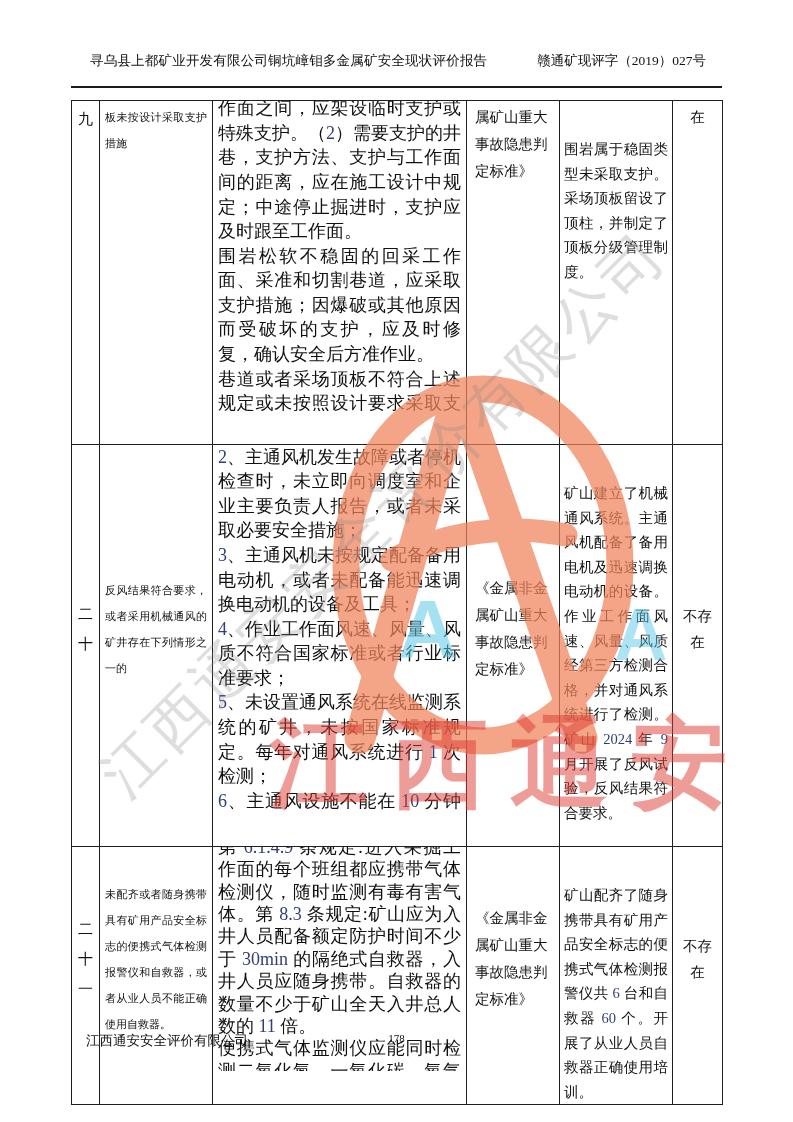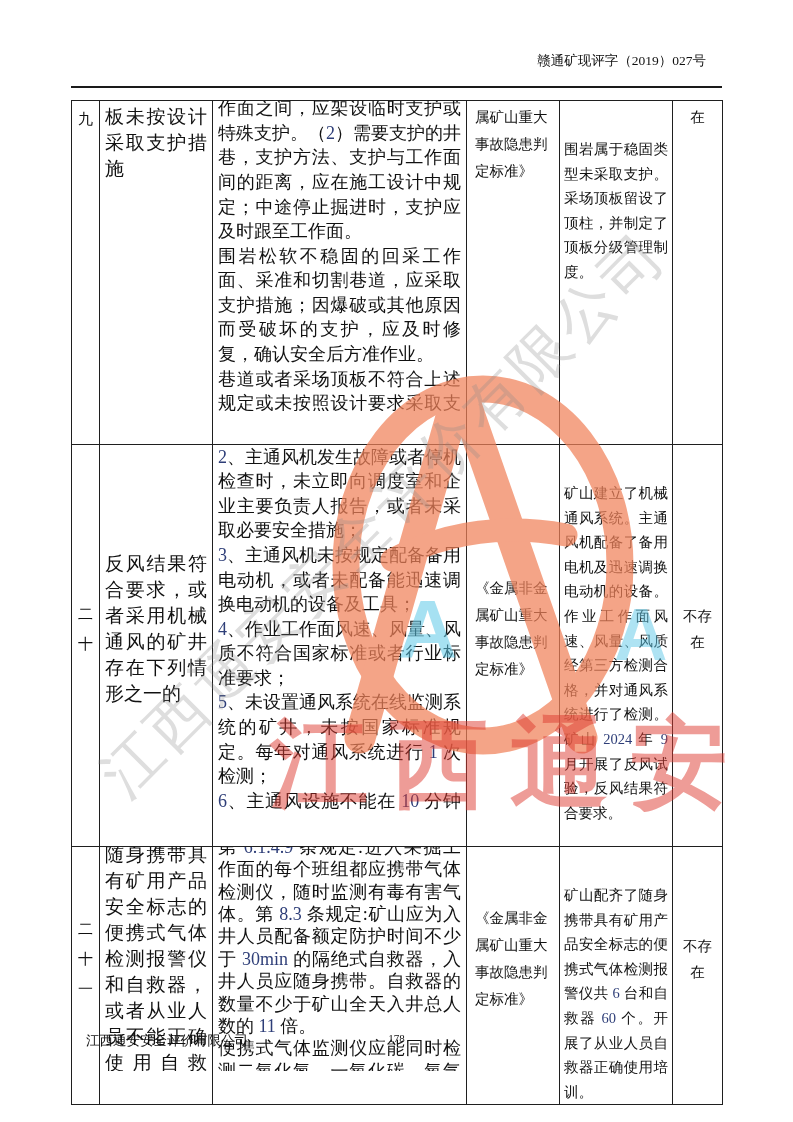--- a/index.html
+++ b/index.html
@@ -21,21 +21,21 @@
     border-collapse:collapse;table-layout:fixed;
   }
   table.doc td{border:1.6px solid #1f1f1f;padding:0;vertical-align:top;overflow:hidden;}
   .cb{display:flex;flex-direction:column;overflow:hidden;box-sizing:border-box;}
   .h1{height:310px;} .h2{height:368px;} .h3{height:224px;}
   .jt{justify-content:flex-start;} .jc{justify-content:center;}
 
   .c1 .cb{align-items:center;padding:3px 0;}
   .vnum{width:1.15em;word-break:break-all;line-height:30px;font-size:15px;text-align:center;}
 
-  .c2 .cb{padding:3px 5px;font-size:19px;line-height:26px;text-align:justify;text-justify:inter-ideograph;word-break:break-all;}
+  .c2 .cb{padding:3px 5px;font-size:11px;line-height:26px;text-align:justify;text-justify:inter-ideograph;word-break:break-all;}
   .c3 .cb{padding:2px 5px;font-size:18px;line-height:24.6px;text-align:justify;text-justify:inter-ideograph;word-break:break-all;justify-content:center;}
   .c3 .cb.tight{line-height:22.4px;}
   .c4 .cb{padding:3px 8px;font-size:14.5px;line-height:27px;text-align:left;word-break:break-all;}
   .c5 .cb{padding:3px 4px;font-size:14.5px;line-height:24.6px;text-align:justify;text-justify:inter-ideograph;word-break:break-all;margin-top:33px;}
   .c6 .cb{padding:3px 9px;font-size:14.5px;line-height:26px;text-align:center;word-break:break-all;}
 
   p.para{margin:0;padding:0;}
   .num{color:#2e3e78;font-family:"Liberation Serif",serif;}
 
   
@@ -43,20 +43,21 @@
   .ftr-page{position:absolute;left:71px;top:1032px;width:651px;text-align:center;font-size:11px;}
 
   
   .wm{position:absolute;inset:0;pointer-events:none;z-index:6;}
 </style>
 </head>
 <body>
 
 <div class="page">
 
+  <div class="hdr-left">寻乌县上都矿业开发有限公司铜坑嶂钼多金属矿安全现状评价报告</div>
   <div class="hdr-right">赣通矿现评字（2019）027号</div>
   <div class="hdr-rule"></div>
 
   <table class="doc">
     <colgroup>
       <col style="width:28px">
         <col style="width:113px">
         <col style="width:254px">
       <col style="width:93px">
         <col style="width:113px">

